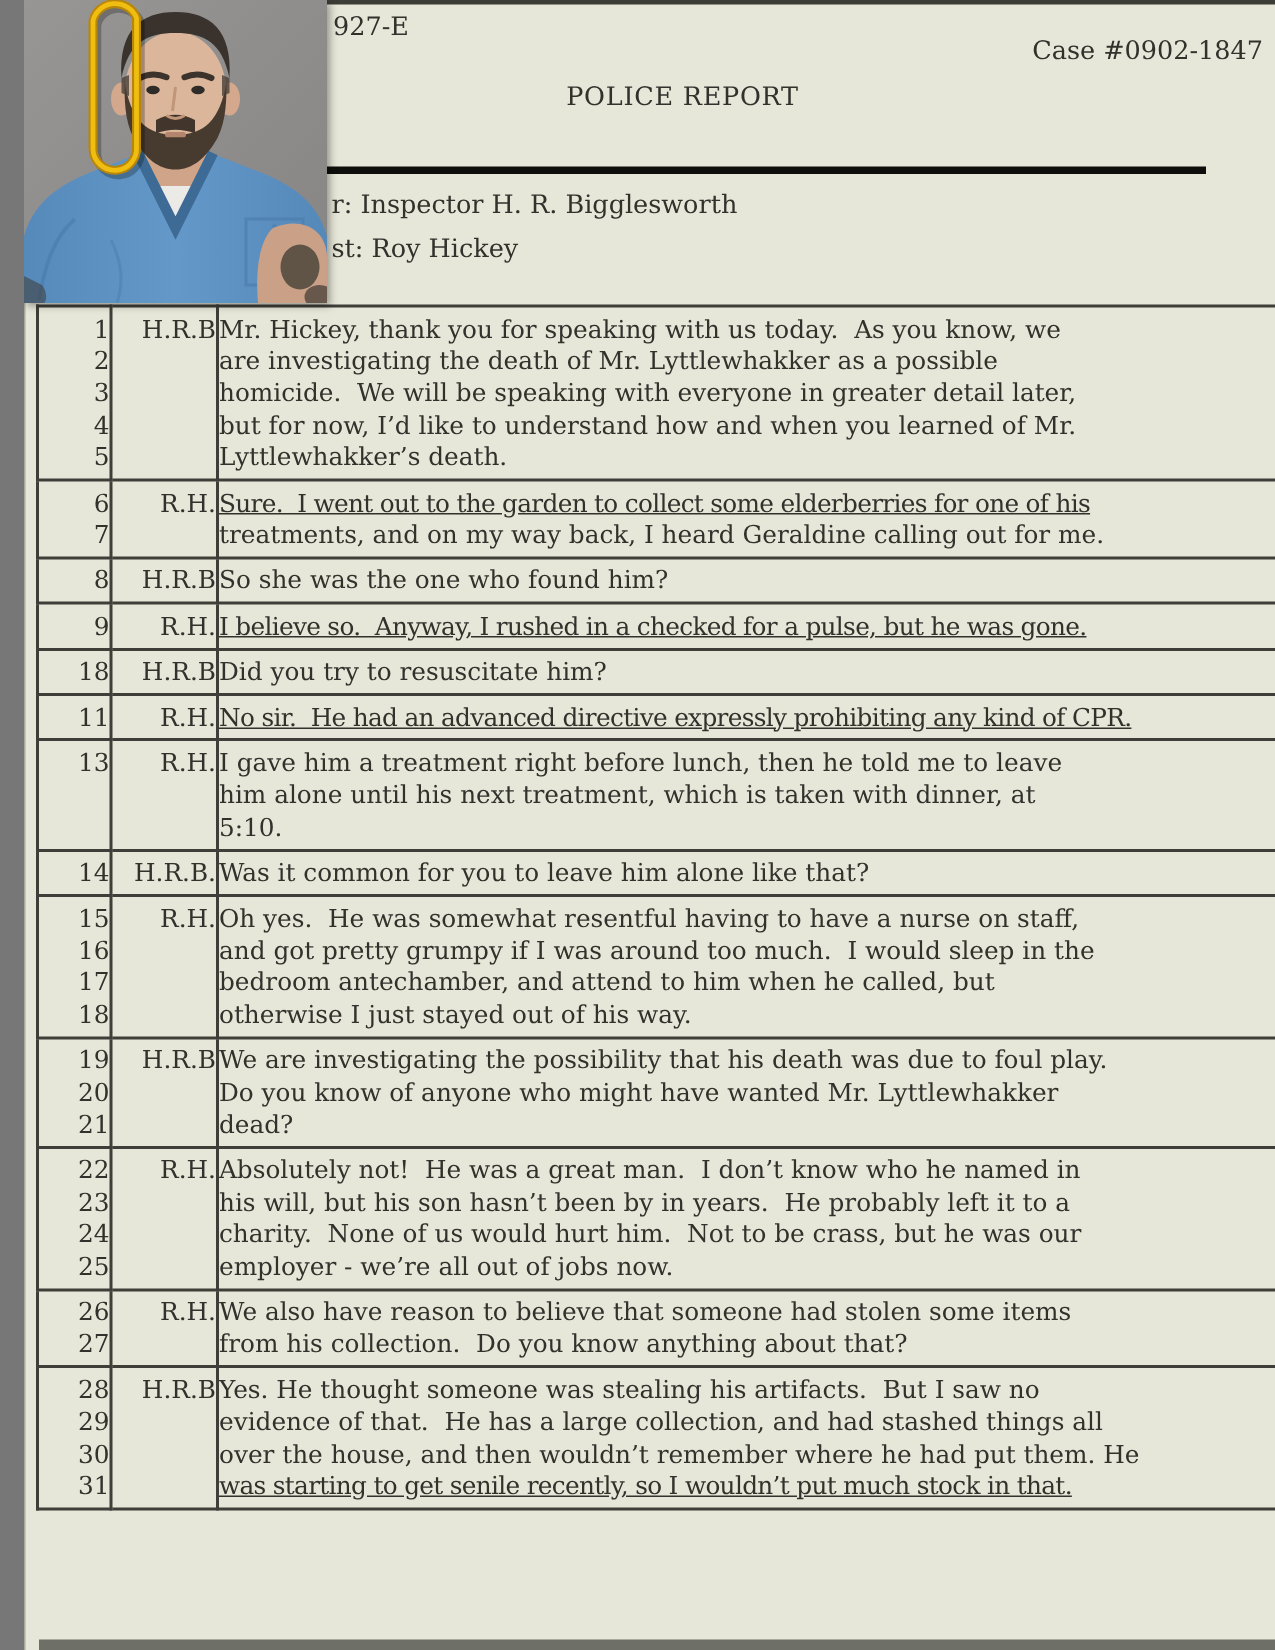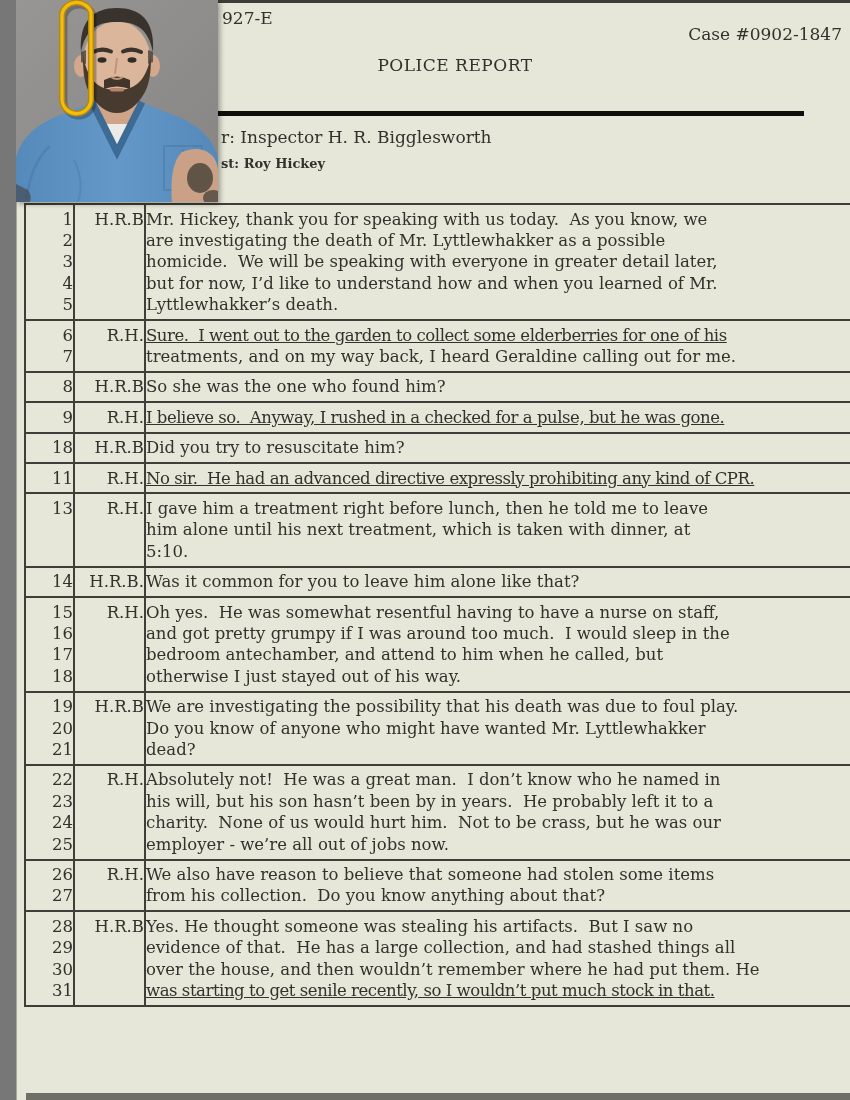--- a/index.html
+++ b/index.html
@@ -26,21 +26,21 @@
   .edge-bottom{position:absolute;bottom:0;left:10px;right:0;height:7px;background:var(--shadow);}
   .edge-left{position:absolute;top:0;left:0;width:1px;height:100%;background:#a8a89e;}
 
   
   .form-number{position:absolute;left:206px;top:8px;font-size:17px;}
   .case-number{position:absolute;right:24px;top:24px;font-size:17px;}
   .doc-title{position:absolute;top:55px;left:14px;width:100%;text-align:center;font-size:17px;letter-spacing:.5px;}
   .doc-subtitle{position:absolute;top:78px;left:0;width:100%;text-align:center;font-size:17px;}
   .header-rule{position:absolute;left:62px;top:111px;width:726px;height:5px;background:var(--rule);}
   .interviewer-line{position:absolute;left:205px;top:127px;font-size:17px;}
-  .interviewee-line{position:absolute;left:205px;top:156px;font-size:13px;font-weight:bold;}
+  .interviewee-line{position:absolute;left:205px;top:156px;font-size:17px;}
 
   
   table.transcript{
     position:absolute;left:8px;top:203px;width:834px;
     border-collapse:collapse;table-layout:fixed;
   }
   table.transcript td{
     border:2px solid var(--table-border);
     vertical-align:top;
     padding:3.5px 0 3.5px 0;

